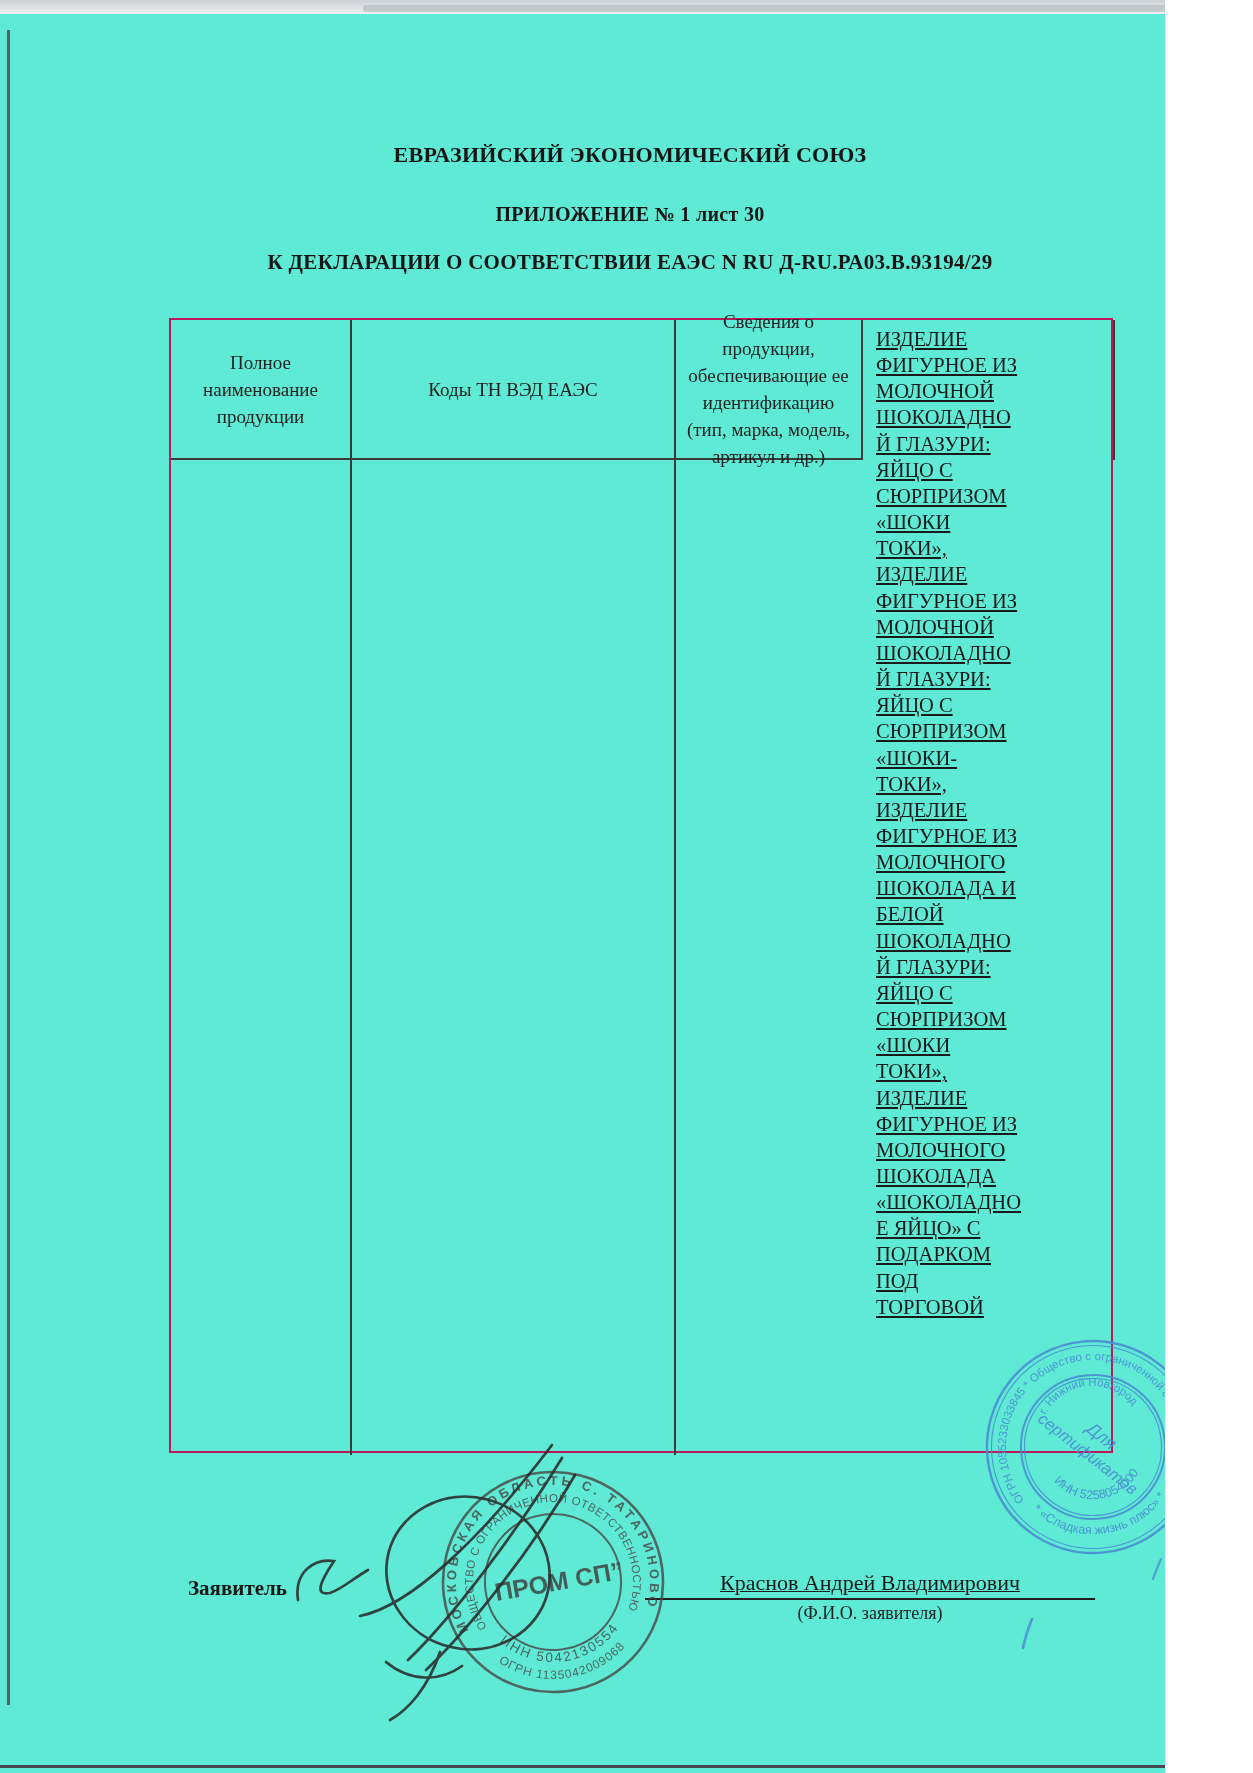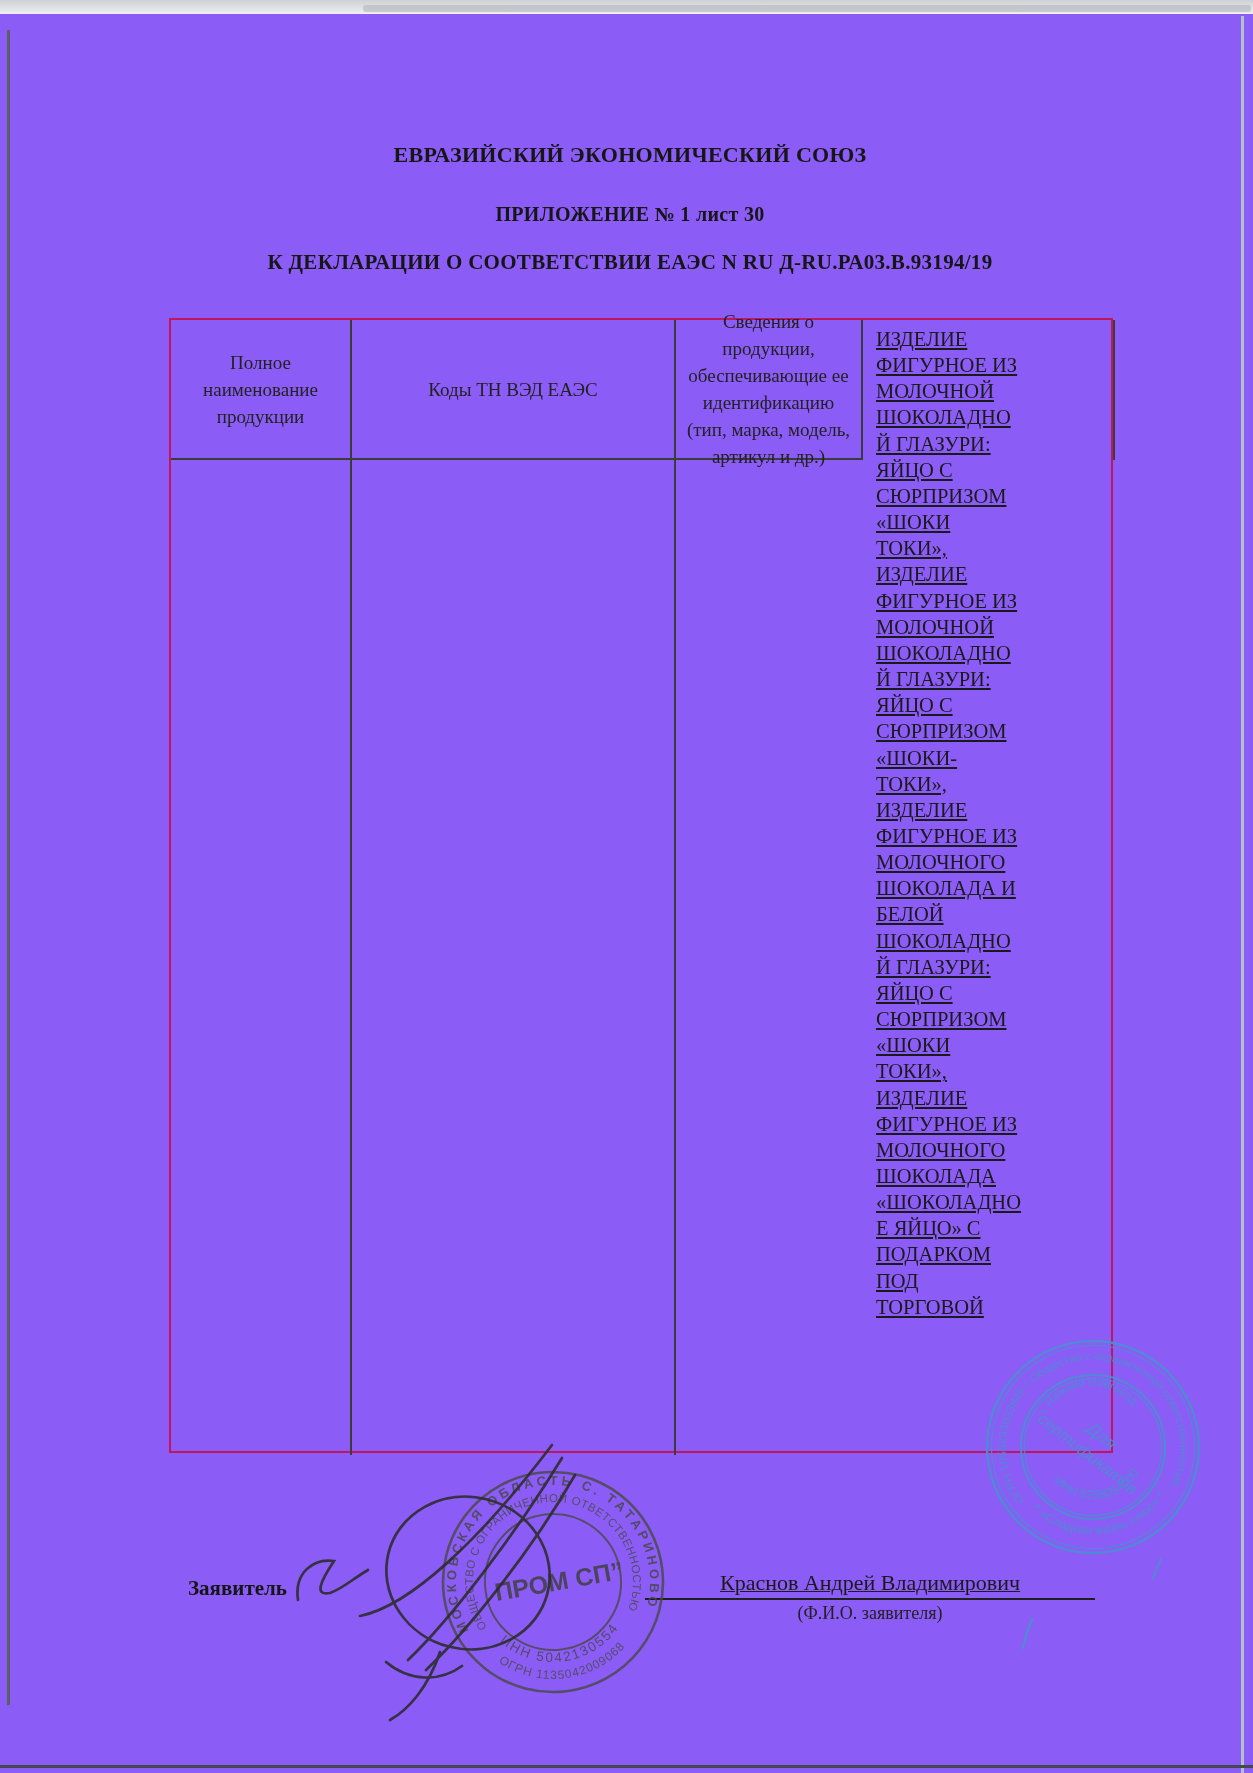--- a/index.html
+++ b/index.html
@@ -1,19 +1,19 @@
 <!DOCTYPE html>
 <html><head>
 <meta charset="utf-8">
 <style>
   html,body{margin:0;padding:0;background:#ffffff;}
   .page{
     position:relative;
-    width:1253px;height:1773px;
-    background:#8b5cf6;
+    width:1165px;height:1773px;
+    background:#5eead4;
     font-family:"Liberation Serif", serif;
     color:#1d1d1d;
     overflow:hidden;
   }
   
   .scan-top{position:absolute;left:0;top:0;width:1253px;height:14px;
     background:linear-gradient(#ccd1d5,#eef0f2);}
   .scan-top-dark{position:absolute;left:363px;top:5px;width:888px;height:7px;
     background:#a9b0b6;opacity:.55;border-radius:3px;}
   .scan-left{position:absolute;left:7px;top:30px;width:3px;height:1675px;background:#595f64;}
@@ -66,21 +66,21 @@
 <div class="page">
 
   <div class="scan-top"></div>
   <div class="scan-top-dark"></div>
   <div class="scan-left"></div>
   <div class="scan-right"></div>
   <div class="scan-bottom"></div>
 
   <div class="title t1">ЕВРАЗИЙСКИЙ ЭКОНОМИЧЕСКИЙ СОЮЗ</div>
   <div class="title t2">ПРИЛОЖЕНИЕ № 1 лист 30</div>
-  <div class="title t3">К ДЕКЛАРАЦИИ О СООТВЕТСТВИИ ЕАЭС N RU Д-RU.РА03.В.93194/19</div>
+  <div class="title t3">К ДЕКЛАРАЦИИ О СООТВЕТСТВИИ ЕАЭС N RU Д-RU.РА03.В.93194/29</div>
 
   <div class="doc-table">
     <div class="cell th">Полное наименование продукции</div>
     <div class="cell th">Коды ТН ВЭД ЕАЭС</div>
     <div class="cell th">Сведения о продукции, обеспечивающие ее идентификацию (тип, марка, модель, артикул и др.)</div>
 
     <div class="cell td pre last-row">ИЗДЕЛИЕ
 ФИГУРНОЕ ИЗ
 МОЛОЧНОЙ
 ШОКОЛАДНО

